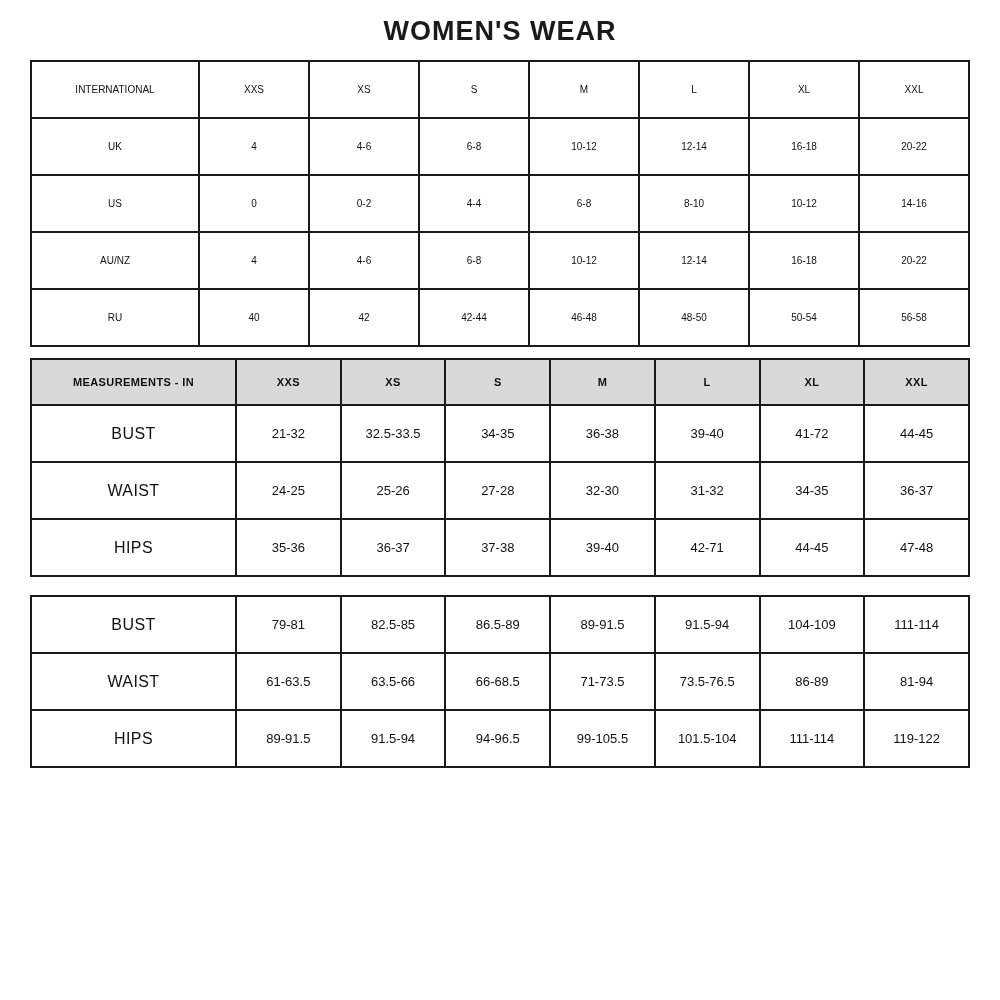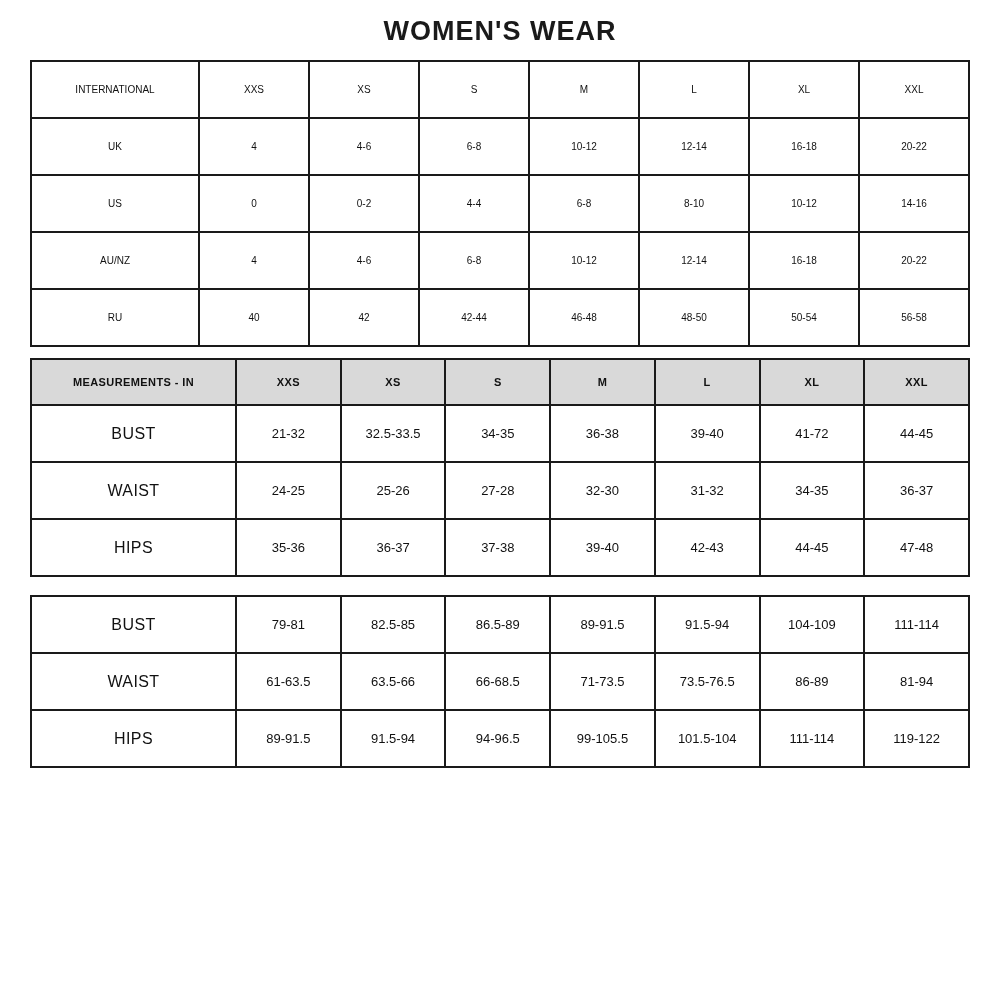--- a/index.html
+++ b/index.html
@@ -164,21 +164,21 @@
     <td>31-32</td>
     <td>34-35</td>
     <td>36-37</td>
   </tr>
   <tr>
     <td class="rowlab">HIPS</td>
     <td>35-36</td>
     <td>36-37</td>
     <td>37-38</td>
     <td>39-40</td>
-    <td>42-43</td>
+    <td>42-71</td>
     <td>44-45</td>
     <td>47-48</td>
   </tr>
 </tbody>
   </table>
 
 <table class="tm cm">
   <colgroup>
     <col style="width:205px">
       <col>

